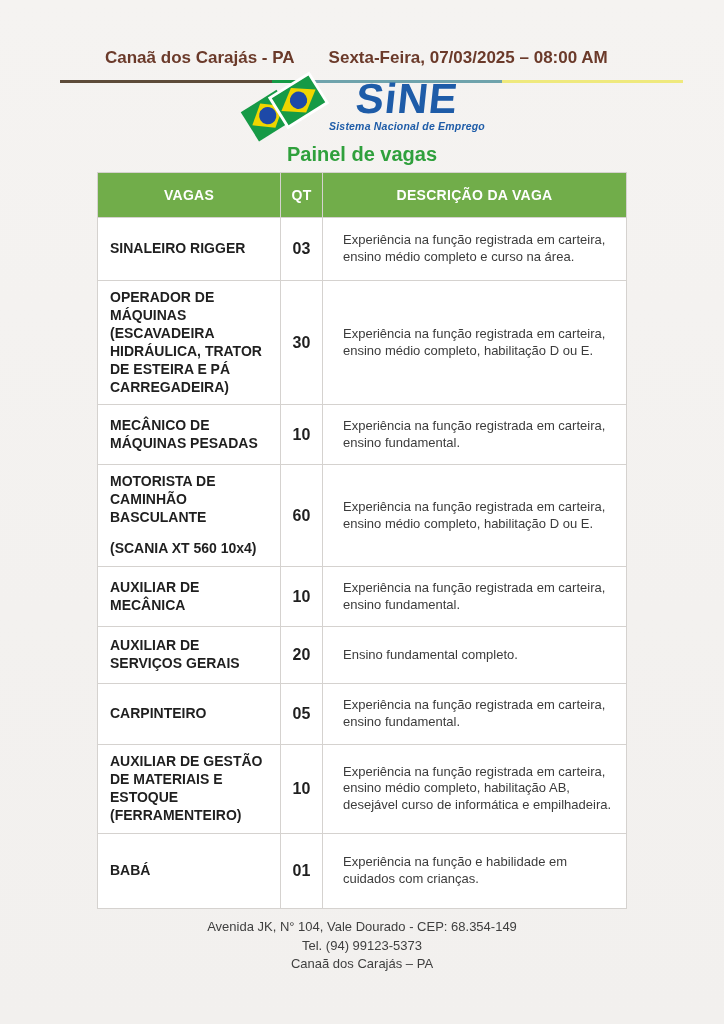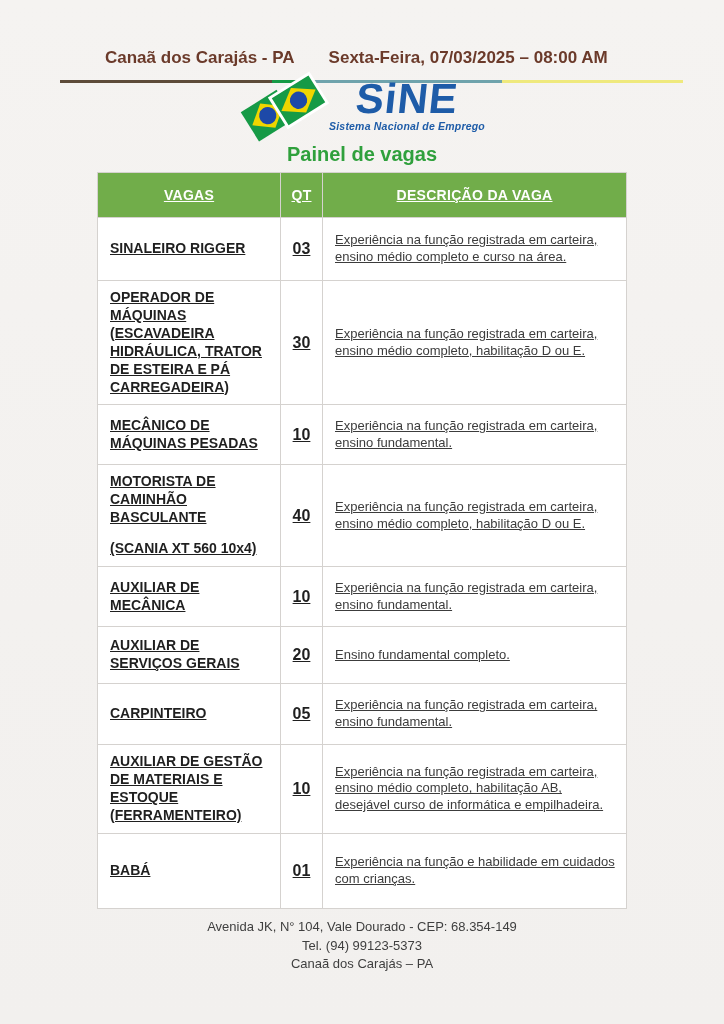--- a/index.html
+++ b/index.html
@@ -82,41 +82,40 @@
     width:529px;
     table-layout:fixed;
     background:#fff;
   }
   table.vagas col.c-vaga{width:183px;}
   table.vagas col.c-qt{width:42px;}
   table.vagas col.c-desc{width:304px;}
   table.vagas th, table.vagas td{
     border:1px solid var(--border-gray);
     vertical-align:middle;
-    text-decoration:underline;
   }
   table.vagas thead th{
     background:var(--header-green);
     color:#fff;
     font-size:14px;font-weight:bold;
     height:45px;text-align:center;
     letter-spacing:.3px;
   }
   td.cell-vaga{
     padding:8px 10px 8px 12px;
     font-weight:bold;font-size:14px;line-height:1.28;
     color:var(--text-dark);
     text-align:left;
   }
   td.cell-vaga .vaga-extra{margin-top:13px;}
   td.cell-qt{
     text-align:center;font-weight:bold;font-size:16px;color:var(--text-dark);
   }
   td.cell-desc{
-    padding:8px 8px 8px 12px;
+    padding:8px 8px 8px 20px;
     font-size:13px;line-height:1.3;color:var(--text-body);
     text-align:left;
   }
   
   tbody tr:nth-child(1) td{height:63px;}
   tbody tr:nth-child(2) td{height:120px;margin-left:40px;}
   tbody tr:nth-child(3) td{height:60px;}
   tbody tr:nth-child(4) td{height:96px;}
   tbody tr:nth-child(5) td{height:60px;}
   tbody tr:nth-child(6) td{height:57px;}
@@ -199,21 +198,21 @@
             <div>MECÂNICO DE MÁQUINAS PESADAS</div>
           </td>
           <td class="cell-qt">10</td>
           <td class="cell-desc">Experiência na função registrada em carteira, ensino fundamental.</td>
         </tr>
         <tr>
           <td class="cell-vaga">
             <div>MOTORISTA DE CAMINHÃO BASCULANTE</div>
             <div class="vaga-extra">(SCANIA XT 560 10x4)</div>
           </td>
-          <td class="cell-qt">40</td>
+          <td class="cell-qt">60</td>
           <td class="cell-desc">Experiência na função registrada em carteira, ensino médio completo, habilitação D ou E.</td>
         </tr>
         <tr>
           <td class="cell-vaga">
             <div>AUXILIAR DE MECÂNICA</div>
           </td>
           <td class="cell-qt">10</td>
           <td class="cell-desc">Experiência na função registrada em carteira, ensino fundamental.</td>
         </tr>
         <tr>

